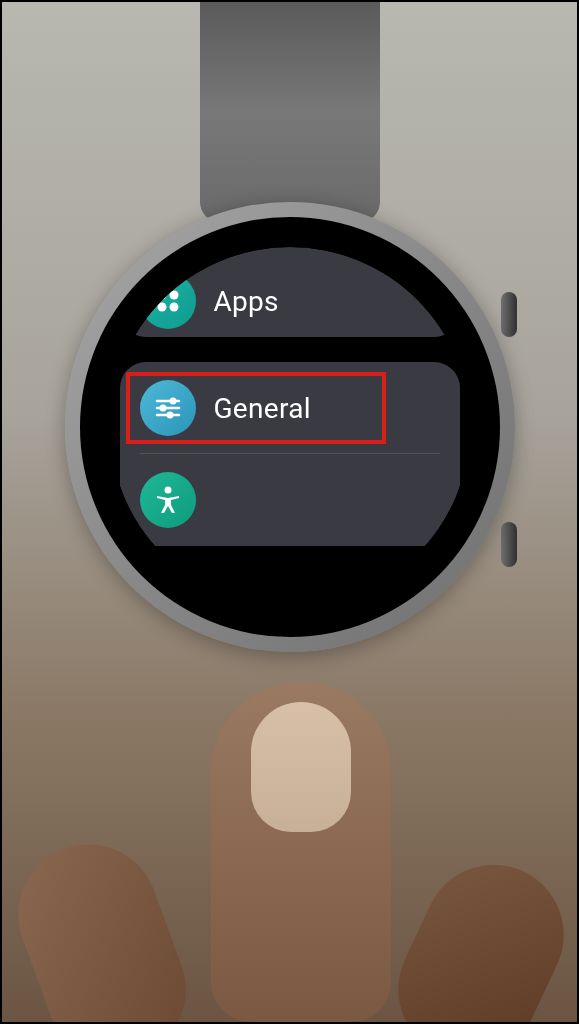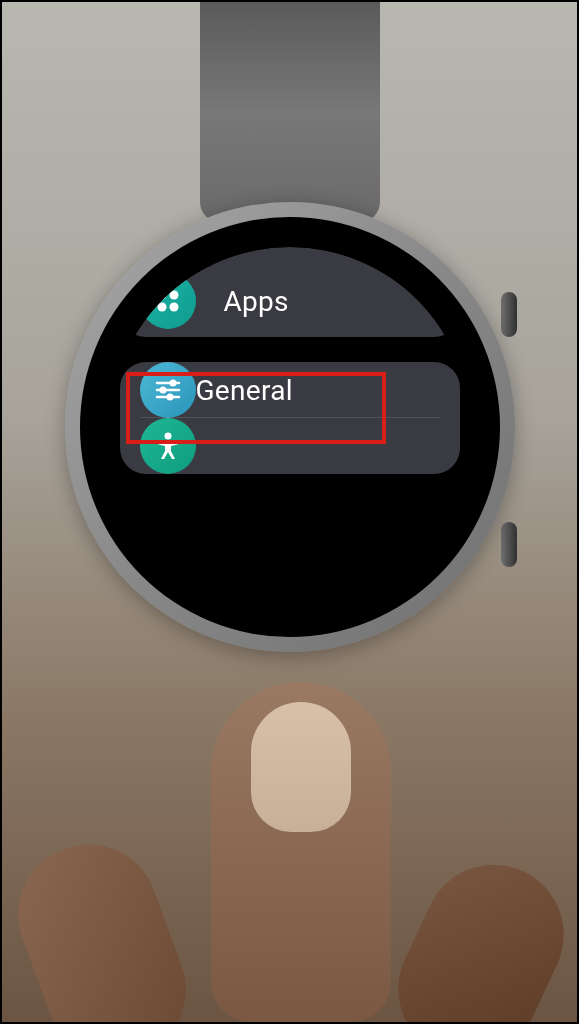--- a/index.html
+++ b/index.html
@@ -122,21 +122,22 @@
     .settings-group-bottom {
       position: absolute;
       top: 115px;
       left: 0;
       right: 0;
     }
     
     .settings-item {
       display: flex;
       align-items: center;
-      padding: 0 20px;
+      padding: 18px 20px;
+      gap: 18px;
       position: relative;
     }
     
     .settings-item:not(:last-child)::after {
       content: '';
       position: absolute;
       bottom: 0;
       left: 20px;
       right: 20px;
       height: 1px;
@@ -173,21 +174,21 @@
     }
     
     
     .apps-item {
       position: absolute;
       bottom: 8px;
       left: 20px;
       right: 20px;
       display: flex;
       align-items: center;
-      gap: 28px;
+      gap: 18px;
     }
     
     
     .highlight-box {
       position: absolute;
       border: 4px solid #d91e18;
       z-index: 10;
       pointer-events: none;
     }
     

